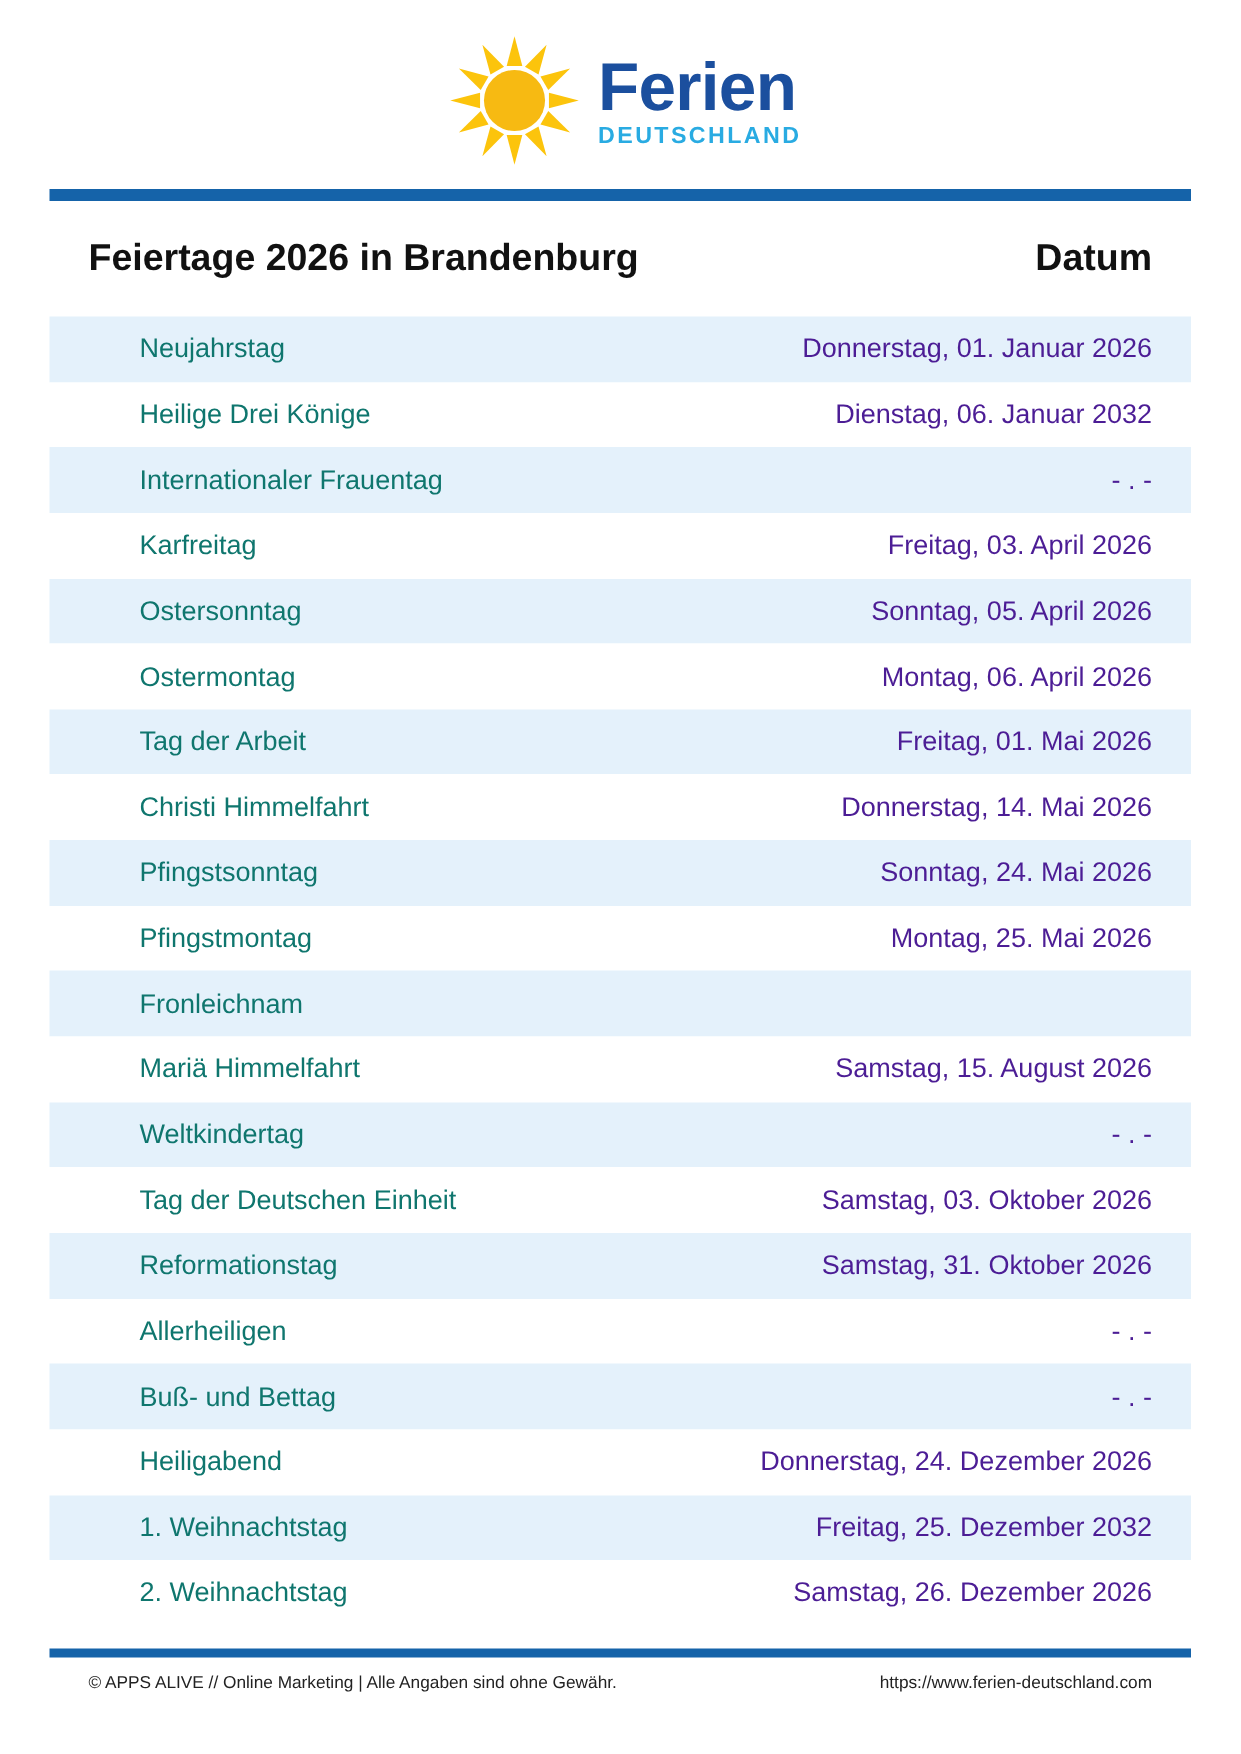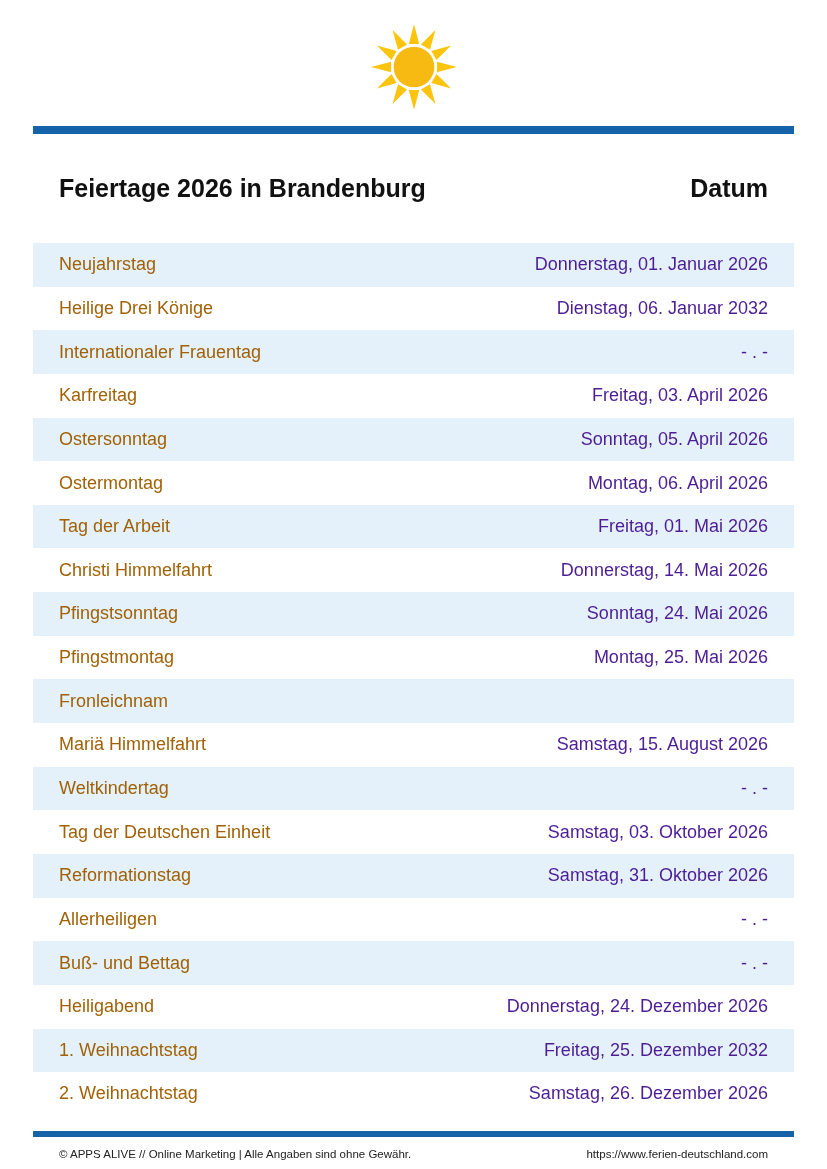--- a/index.html
+++ b/index.html
@@ -36,21 +36,21 @@
     letter-spacing: 1.6px;
     margin-top: 3px;
   }
   
   .rule { margin: 0 33px; background: #1563A9; }
   .rule.top { height: 8px; margin-top: 12px; }
   .rule.bottom { height: 6px; margin-top: 15px; }
   
   .table-header {
     margin: 0 33px;
-    padding: 16px 26px;
+    padding: 0 26px;
     height: 77px;
     display: flex;
     justify-content: space-between;
     align-items: center;
   }
   .table-header .title,
   .table-header .datum {
     font-size: 25px;
     font-weight: 700;
     color: #111111;
@@ -61,21 +61,21 @@
   .row {
     display: flex;
     justify-content: space-between;
     align-items: center;
     height: 43.65px;
     padding: 0 26px;
     font-size: 18px;
     background: #ffffff;
   }
   .row:nth-child(odd) { background: #E4F1FB; }
-  .row .row-name { color: #a16207; }
+  .row .row-name { color: #0f766e; margin-left: 34px; }
   .row .row-date { color: #4c1d95; text-align: right; }
   
   .footer {
     margin: 0 33px;
     padding: 11px 26px 0;
     display: flex;
     justify-content: space-between;
     align-items: baseline;
     font-size: 11.5px;
     color: #222222;
@@ -98,20 +98,24 @@
         <polygon points="45,4 40,23 50,23" transform="rotate(150 45 45)"></polygon>
         <polygon points="45,4 40,23 50,23" transform="rotate(180 45 45)"></polygon>
         <polygon points="45,4 40,23 50,23" transform="rotate(210 45 45)"></polygon>
         <polygon points="45,4 40,23 50,23" transform="rotate(240 45 45)"></polygon>
         <polygon points="45,4 40,23 50,23" transform="rotate(270 45 45)"></polygon>
         <polygon points="45,4 40,23 50,23" transform="rotate(300 45 45)"></polygon>
         <polygon points="45,4 40,23 50,23" transform="rotate(330 45 45)"></polygon>
       </g>
       <circle cx="45" cy="45" r="19.5" fill="#F7BA12"></circle>
     </svg>
+    <div class="logo-text">
+      <span class="logo-brand">Ferien</span>
+      <span class="logo-sub">DEUTSCHLAND</span>
+    </div>
   </header>
 
   <div class="rule top"></div>
 
   <div class="table-header">
     <h1 class="title">Feiertage 2026 in Brandenburg</h1>
     <div class="datum">Datum</div>
   </div>
 
   <div class="rows" id="rows">

